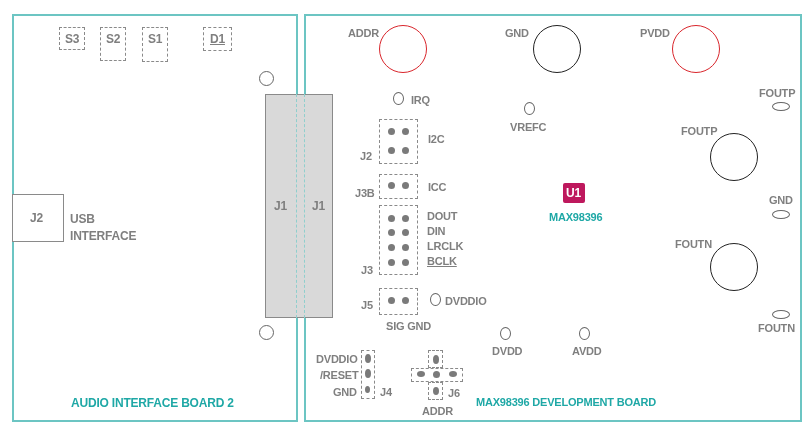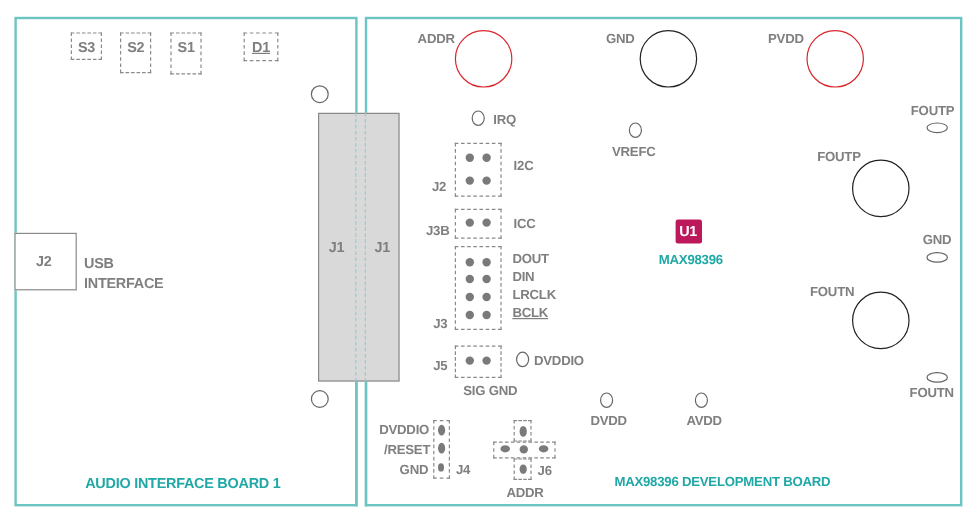--- a/index.html
+++ b/index.html
@@ -36,21 +36,21 @@
 
 <div class="hole" style="left:259px; top:71px; width:15px; height:15px;"></div>
 <div class="hole" style="left:259px; top:325px; width:15px; height:15px;"></div>
 
 <div class="abs" style="left:12px; top:194px; width:52px; height:48px; border:1px solid #8a8a8a; box-sizing:border-box; background:#fff;">
   <span class="lbl" style="left:17px; top:16px; font-size:12px;">J2</span>
 </div>
 <span class="lbl" style="left:70px; top:212px; font-size:12px;">USB</span>
 <span class="lbl" style="left:70px; top:229px; font-size:12px;">INTERFACE</span>
 
-<span class="lbl teal" style="left:71px; top:396px; font-size:12px;">AUDIO INTERFACE BOARD 1</span>
+<span class="lbl teal" style="left:71px; top:396px; font-size:12px;">AUDIO INTERFACE BOARD 2</span>
 
 <div class="board" style="left:304px; top:14px; width:498px; height:408px;"></div>
 
 <div class="abs" style="left:265px; top:94px; width:68px; height:224px; background:#d9d9d9; border:1px solid #8a8a8a; box-sizing:border-box;"></div>
 <div class="abs" style="left:296px; top:94px; width:0; height:224px; border-left:1px dashed #8fcfcd;"></div>
 <div class="abs" style="left:304px; top:94px; width:0; height:224px; border-left:1px dashed #8fcfcd;"></div>
 <div class="abs" style="left:296px; top:318px; width:2px; height:104px; background:#6cc5c3;"></div>
 <div class="abs" style="left:304px; top:318px; width:2px; height:104px; background:#6cc5c3;"></div>
 <span class="lbl" style="left:274px; top:199px; font-size:12px;">J1</span>
 <span class="lbl" style="left:312px; top:199px; font-size:12px;">J1</span>
@@ -152,13 +152,13 @@
   <div class="dashbox" style="left:17px; top:32px; width:15px; height:18px;"></div>
   <span class="pinv" style="left:22px; top:5px;"></span>
   <span class="pin" style="left:6px; top:21px; width:8px; height:6px;"></span>
   <span class="pin" style="left:22px; top:21px; width:7px; height:7px;"></span>
   <span class="pin" style="left:38px; top:21px; width:8px; height:6px;"></span>
   <span class="pin" style="left:22px; top:37px; width:6px; height:8px;"></span>
 </div>
 <span class="lbl" style="left:448px; top:387px;">J6</span>
 <span class="lbl" style="left:422px; top:405px;">ADDR</span>
 
-<span class="lbl teal" style="left:512px; top:396px;">MAX98396 DEVELOPMENT BOARD</span>
+<span class="lbl teal" style="left:476px; top:396px;">MAX98396 DEVELOPMENT BOARD</span>
 
 </body></html>

